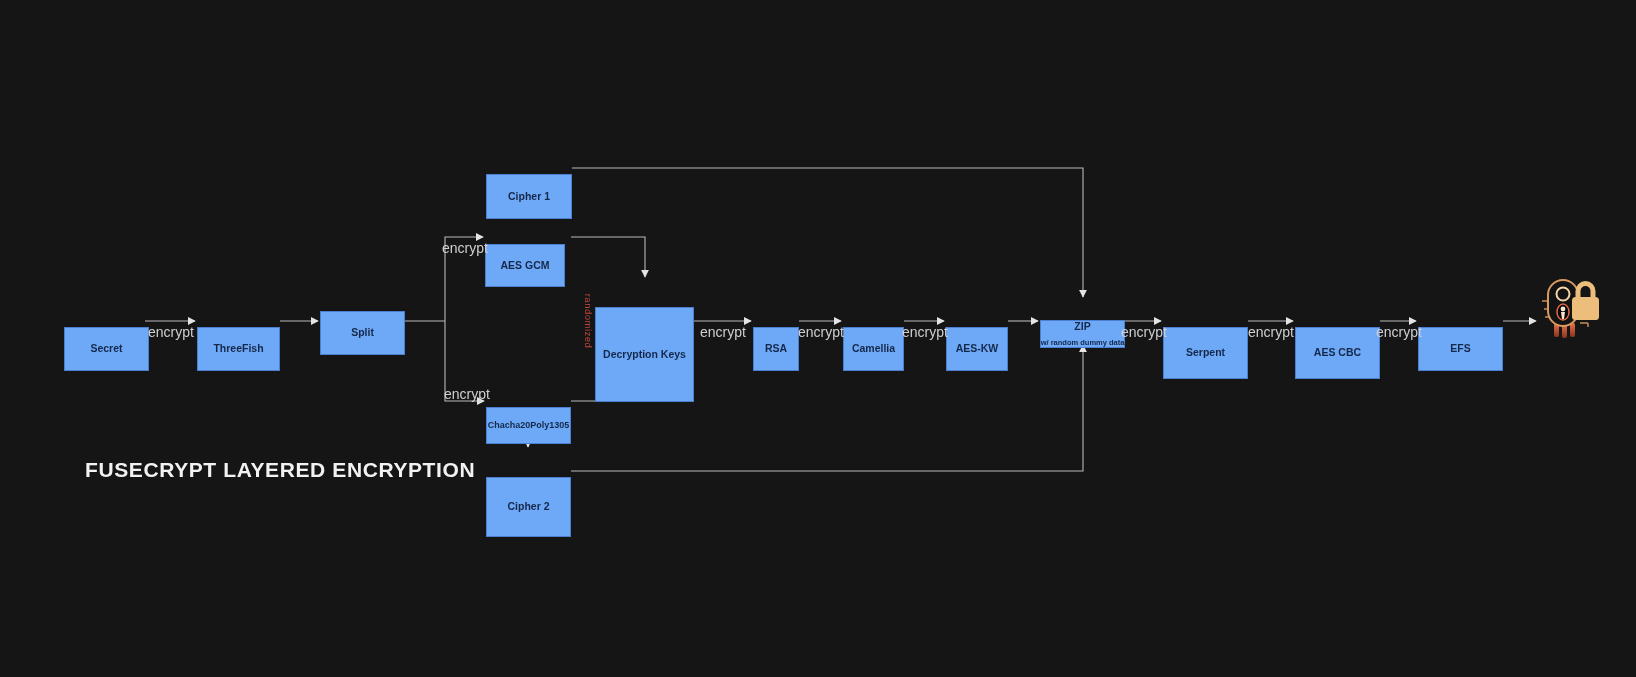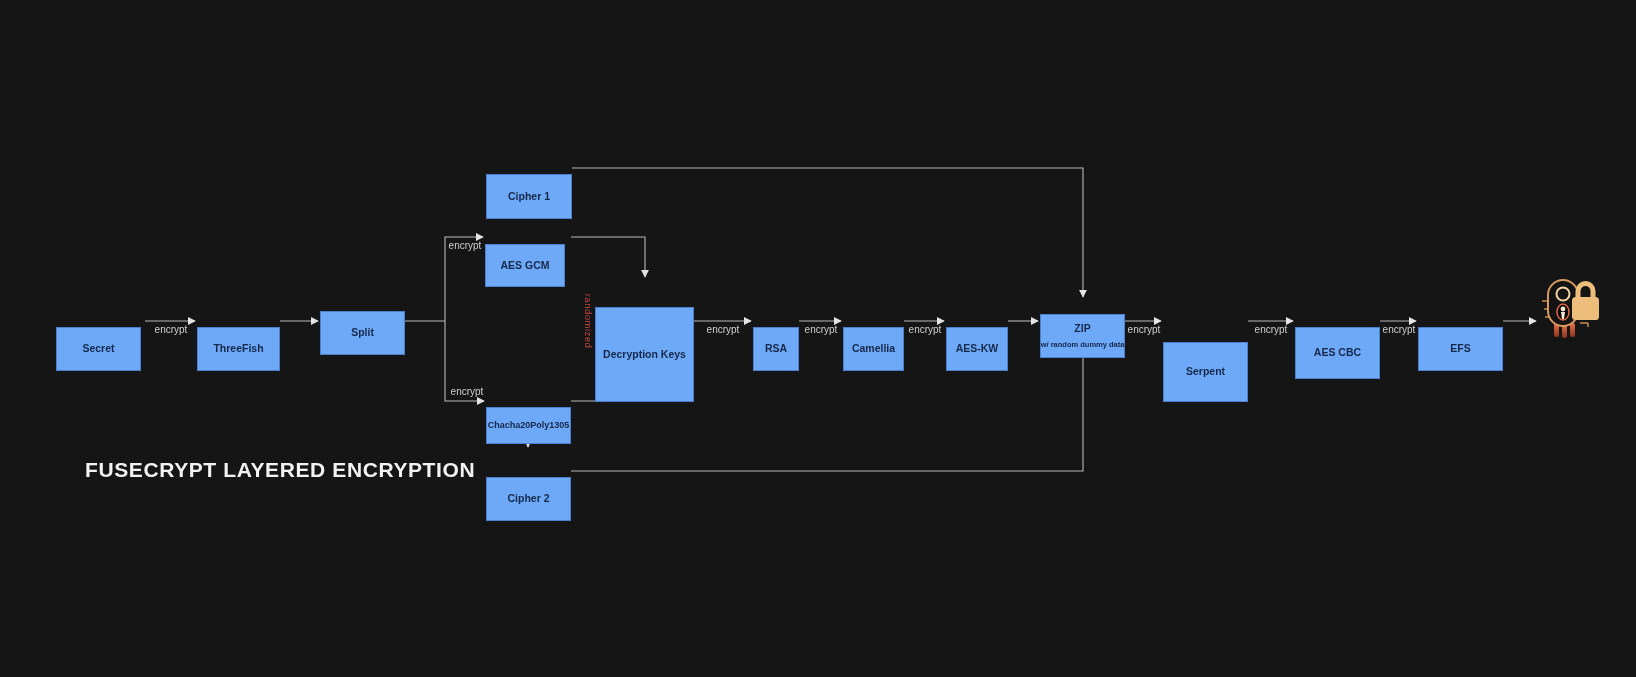--- a/index.html
+++ b/index.html
@@ -10,21 +10,21 @@
   .wires{position:absolute;left:0;top:0;width:1636px;height:677px;}
   .node{
     position:absolute;display:flex;align-items:center;justify-content:center;
     flex-direction:column;background:#6da9f7;border:1px solid #4d7fd0;
     box-sizing:border-box;color:#16284a;text-align:center;margin-top:28px;
   }
   .nlabel{font-weight:bold;font-size:10.5px;white-space:nowrap;line-height:1.1;}
   .nlabel.small{font-size:9px;}
   .nsub{font-weight:bold;font-size:7.5px;white-space:nowrap;margin-top:5px;}
   .elabel{
-    position:absolute;transform:translateX(-50%);font-size:10px;color:#cfcfcf;
+    position:absolute;transform:translateX(-50%);font-size:14px;color:#cfcfcf;
     white-space:nowrap;
   }
   .annot{
     position:absolute;left:588px;top:321px;
     transform:translate(-50%,-50%) rotate(90deg);
     font-size:9.5px;color:#c1453f;white-space:nowrap;letter-spacing:0.5px;
   }
   .title{
     position:absolute;left:85px;top:458px;font-size:21px;font-weight:bold;
     color:#f2f2f2;letter-spacing:0.6px;white-space:nowrap;
@@ -62,21 +62,21 @@
       <path d="M799,321 H841" marker-end="url(#arw)"></path>
       <path d="M904,321 H944" marker-end="url(#arw)"></path>
       <path d="M1008,321 H1038" marker-end="url(#arw)"></path>
       <path d="M1125,321 H1161" marker-end="url(#arw)"></path>
       <path d="M1248,321 H1293" marker-end="url(#arw)"></path>
       <path d="M1380,321 H1416" marker-end="url(#arw)"></path>
       <path d="M1503,321 H1536" marker-end="url(#arw)"></path>
     </g>
   </svg>
 
-  <div class="node" style="left:56px;top:299px;width:85px;height:44px">
+  <div class="node" style="left:64px;top:299px;width:85px;height:44px">
     <span class="nlabel">Secret</span>
   </div>
 
   <div class="node" style="left:197px;top:299px;width:83px;height:44px">
     <span class="nlabel">ThreeFish</span>
   </div>
 
   <div class="node" style="left:320px;top:283px;width:85px;height:44px">
     <span class="nlabel">Split</span>
   </div>
@@ -90,42 +90,42 @@
   </div>
 
   <div class="node" style="left:595px;top:279px;width:99px;height:95px">
     <span class="nlabel">Decryption Keys</span>
   </div>
 
   <div class="node" style="left:486px;top:379px;width:85px;height:37px">
     <span class="nlabel small">Chacha20Poly1305</span>
   </div>
 
-  <div class="node" style="left:486px;top:449px;width:85px;height:44px">
+  <div class="node" style="left:486px;top:449px;width:85px;height:60px">
     <span class="nlabel">Cipher 2</span>
   </div>
 
   <div class="node" style="left:753px;top:299px;width:46px;height:44px">
     <span class="nlabel">RSA</span>
   </div>
 
   <div class="node" style="left:843px;top:299px;width:61px;height:44px">
     <span class="nlabel">Camellia</span>
   </div>
 
   <div class="node" style="left:946px;top:299px;width:62px;height:44px">
     <span class="nlabel">AES-KW</span>
   </div>
 
-  <div class="node" style="left:1040px;top:286px;width:85px;height:44px">
+  <div class="node" style="left:1040px;top:292px;width:85px;height:28px">
     <span class="nlabel">ZIP</span>
     <span class="nsub">w/ random dummy data</span>
   </div>
 
-  <div class="node" style="left:1163px;top:314px;width:85px;height:60px">
+  <div class="node" style="left:1163px;top:299px;width:85px;height:52px">
     <span class="nlabel">Serpent</span>
   </div>
 
   <div class="node" style="left:1295px;top:299px;width:85px;height:52px">
     <span class="nlabel">AES CBC</span>
   </div>
 
   <div class="node" style="left:1418px;top:299px;width:85px;height:44px">
     <span class="nlabel">EFS</span>
   </div>

